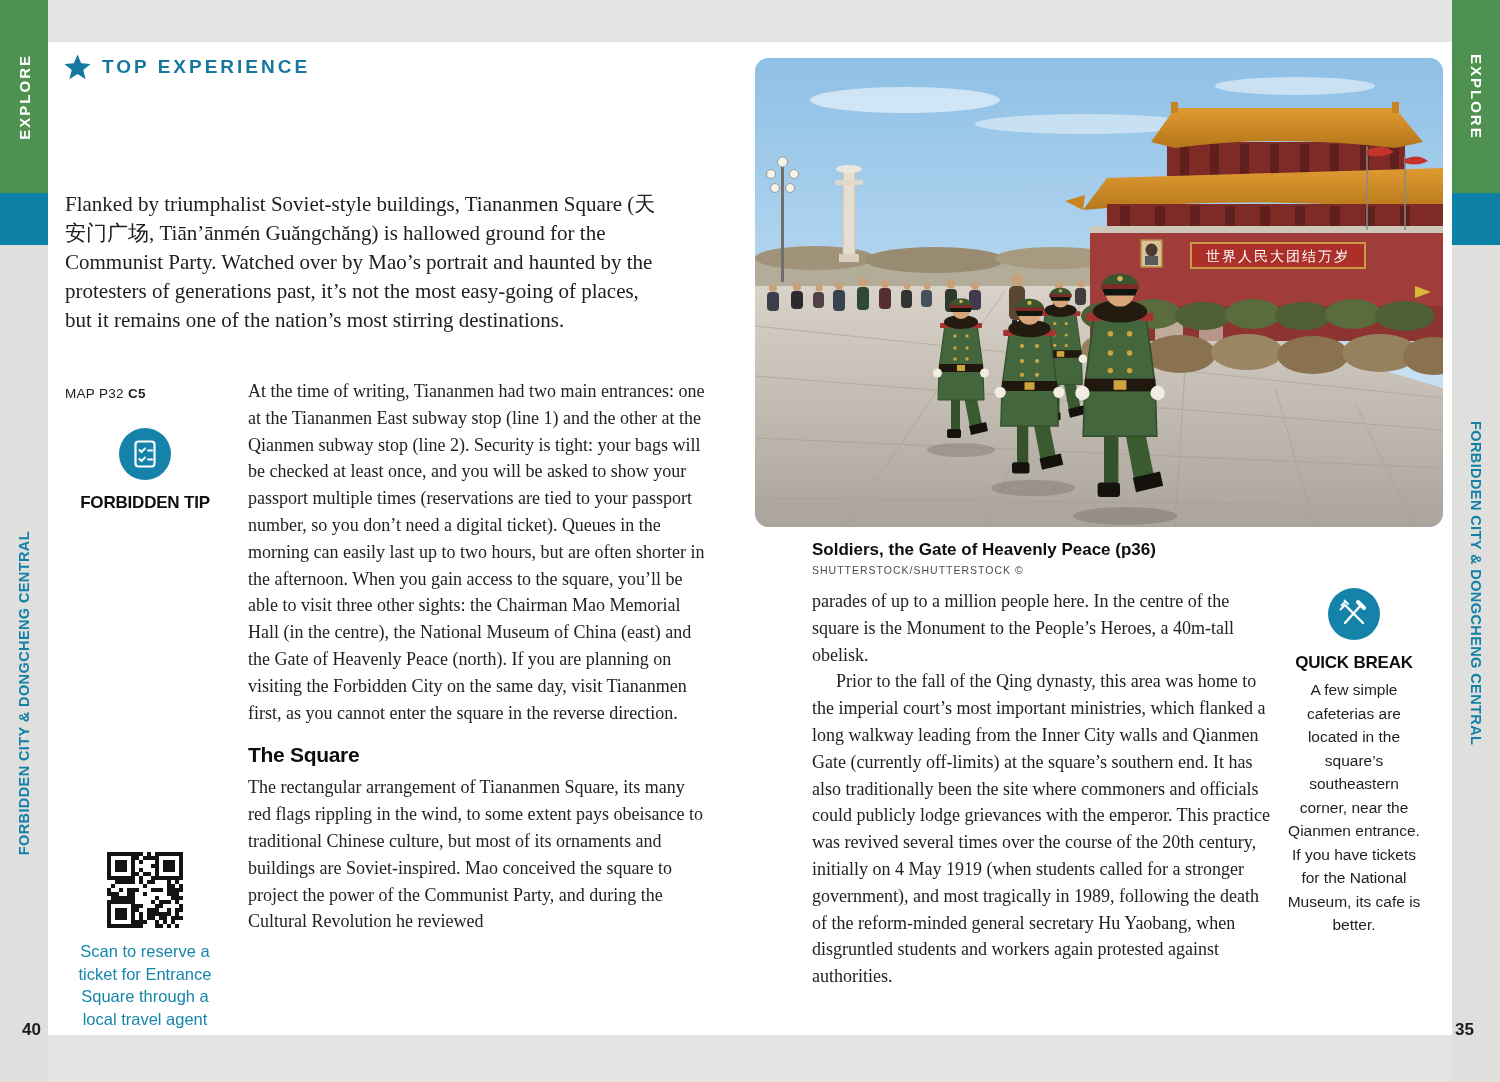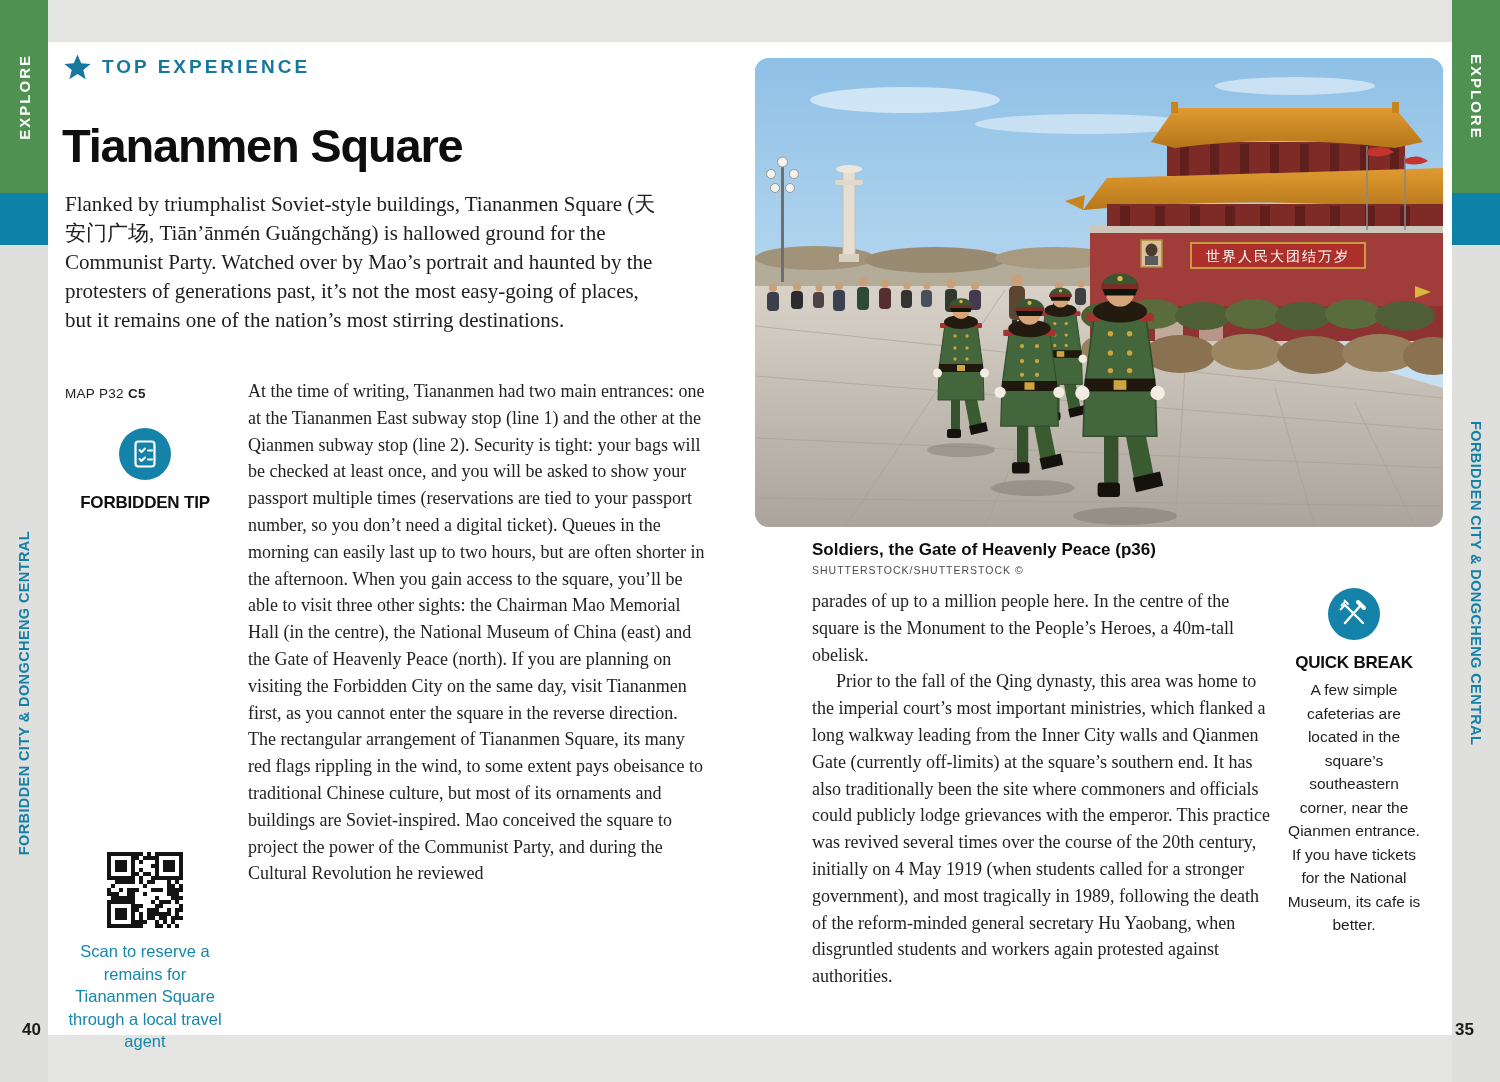--- a/index.html
+++ b/index.html
@@ -92,21 +92,20 @@
     </div>
   </div>
 
   <div class="kicker">
     <svg width="27" height="26" viewBox="0 0 27 26">
       <polygon points="13.5,0.5 17.2,9.3 26.6,9.9 19.3,16 21.6,25.2 13.5,20.1 5.4,25.2 7.7,16 0.4,9.9 9.8,9.3" fill="#16789e"></polygon>
     </svg>
     <span>TOP EXPERIENCE</span>
   </div>
 
-  <div class="title">Tiananmen Square</div>
   <div class="intro">Flanked by triumphalist Soviet-style buildings, Tiananmen Square (天安门广场, Tiān’ānmén Guǎngchǎng) is hallowed ground for the Communist Party. Watched over by Mao’s portrait and haunted by the protesters of generations past, it’s not the most easy-going of places, but it remains one of the nation’s most stirring destinations.</div>
 
   <div class="map">
     <span>MAP P32</span>&nbsp;<b>C5</b>
   </div>
 
   <div class="tipcol">
     <svg class="icon-circle" viewBox="0 0 52 52">
       <circle cx="26" cy="26" r="26" fill="#1583a9"></circle>
       <rect x="16.5" y="13.5" width="19" height="25" rx="3" fill="none" stroke="#ffffff" stroke-width="2.2"></rect>
@@ -319,25 +318,26 @@
         <i style="left:16px;top:72px"></i>
         <i style="left:20px;top:72px"></i>
         <i style="left:24px;top:72px"></i>
         <i style="left:28px;top:72px"></i>
         <i style="left:32px;top:72px"></i>
         <i style="left:48px;top:72px"></i>
         <i style="left:52px;top:72px"></i>
         <i style="left:60px;top:72px"></i>
         <i style="left:68px;top:72px"></i>
       </div>
-    <div class="scan">Scan to reserve a remains for Tiananmen Square through a local travel agent</div>
+    <div class="scan">Scan to reserve a ticket for Entrance Square through a local travel agent</div>
   </div>
 
   <div class="maincol">
     <p class="body">At the time of writing, Tiananmen had two main entrances: one at the Tiananmen East subway stop (line 1) and the other at the Qianmen subway stop (line 2). Security is tight: your bags will be checked at least once, and you will be asked to show your passport multiple times (reservations are tied to your passport number, so you don’t need a digital ticket). Queues in the morning can easily last up to two hours, but are often shorter in the afternoon. When you gain access to the square, you’ll be able to visit three other sights: the Chairman Mao Memorial Hall (in the centre), the National Museum of China (east) and the Gate of Heavenly Peace (north). If you are planning on visiting the Forbidden City on the same day, visit Tiananmen first, as you cannot enter the square in the reverse direction.</p>
+    <h2 class="sec sec2">The Square</h2>
     <p class="body">The rectangular arrangement of Tiananmen Square, its many red flags rippling in the wind, to some extent pays obeisance to traditional Chinese culture, but most of its ornaments and buildings are Soviet-inspired. Mao conceived the square to project the power of the Communist Party, and during the Cultural Revolution he reviewed</p>
   </div>
 
   <div class="photo">
     <svg width="688" height="469" viewBox="0 0 688 469">
       <defs>
         <linearGradient id="sky" x1="0" y1="0" x2="0" y2="1">
           <stop offset="0" stop-color="#8fc0e6"></stop>
             <stop offset=".6" stop-color="#bedcf1"></stop>
             <stop offset="1" stop-color="#e2f0f8"></stop>

